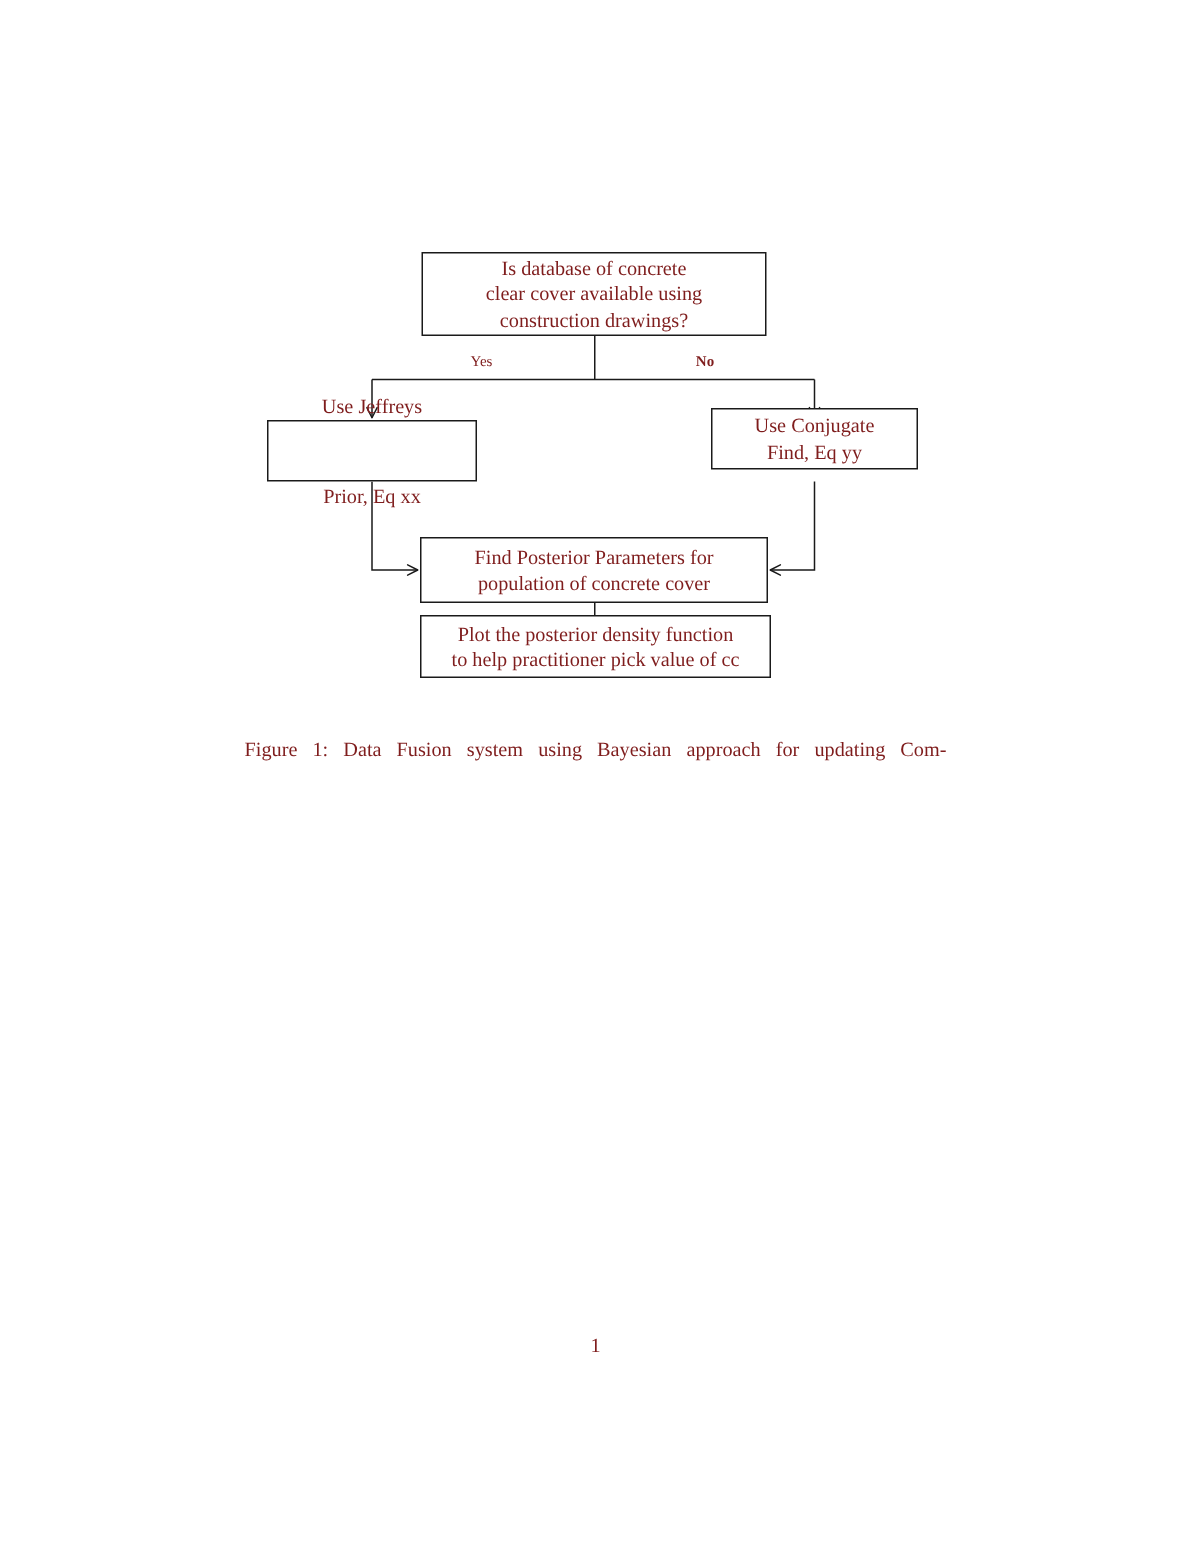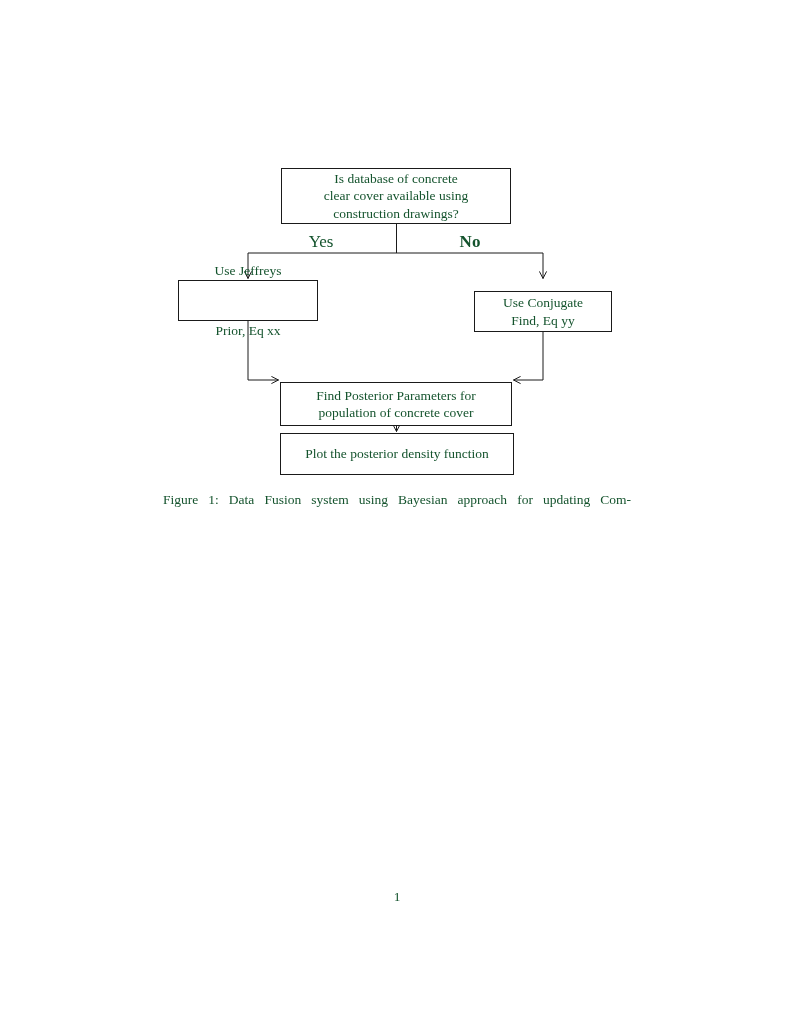--- a/index.html
+++ b/index.html
@@ -2,21 +2,21 @@
 <html><head>
 <meta charset="utf-8">
 <style>
   html, body { margin: 0; padding: 0; background: #ffffff; }
   #page {
     position: relative;
     width: 794px;
     height: 1028px;
     background: #ffffff;
     font-family: "Liberation Serif", "DejaVu Serif", serif;
-    color: #14532d;
+    color: #7f1d1d;
     overflow: hidden;
   }
   svg.connectors {
     position: absolute;
     left: 0; top: 0;
     width: 794px; height: 1028px;
   }
   .node {
     position: absolute;
     border: 1px solid #1a1a1a;
@@ -26,26 +26,26 @@
     justify-content: center;
     align-items: center;
     font-size: 13.5px;
     line-height: 17.5px;
     text-align: center;
     box-sizing: border-box;
   }
   .node span { white-space: nowrap; display: block; }
   #node-decision  { left: 281px; top: 168px; width: 230px; height: 56px; }
   #node-jeffreys  { left: 178px; top: 280px; width: 140px; height: 41px; gap: 42px; }
-  #node-conjugate { left: 474px; top: 291px; width: 138px; height: 41px; text-align: center; }
-  #node-posterior { left: 280px; top: 358px; width: 232px; height: 44px; margin-top: 24px; }
-  #node-plot      { left: 280px; top: 433px; width: 234px; height: 42px; }
+  #node-conjugate { left: 474px; top: 272px; width: 138px; height: 41px; text-align: center; }
+  #node-posterior { left: 280px; top: 358px; width: 232px; height: 44px; }
+  #node-plot      { left: 280px; top: 410px; width: 234px; height: 42px; }
   .edge-label {
     position: absolute;
-    font-size: 17px;
+    font-size: 10px;
     line-height: 16px;
     text-align: center;
     width: 60px;
   }
   #label-yes { left: 291px; top: 234px; }
   #label-no  { left: 440px; top: 234px; font-weight: bold; }
   #caption {
     position: absolute;
     left: 163px; top: 491px;
     width: 468px;
@@ -113,20 +113,21 @@
     <span>Find, Eq yy</span>
   </div>
 
   <div class="node" id="node-posterior">
     <span>Find Posterior Parameters for</span>
     <span>population of concrete cover</span>
   </div>
 
   <div class="node" id="node-plot">
     <span>Plot the posterior density function</span>
+    <span>to help practitioner pick value of cc</span>
   </div>
 
   <div id="caption">
     <div class="cap-line cap-just">Figure 1: Data Fusion system using Bayesian approach for updating Com-</div>
   </div>
 
   <div id="page-number">1</div>
 
 </div>
 

